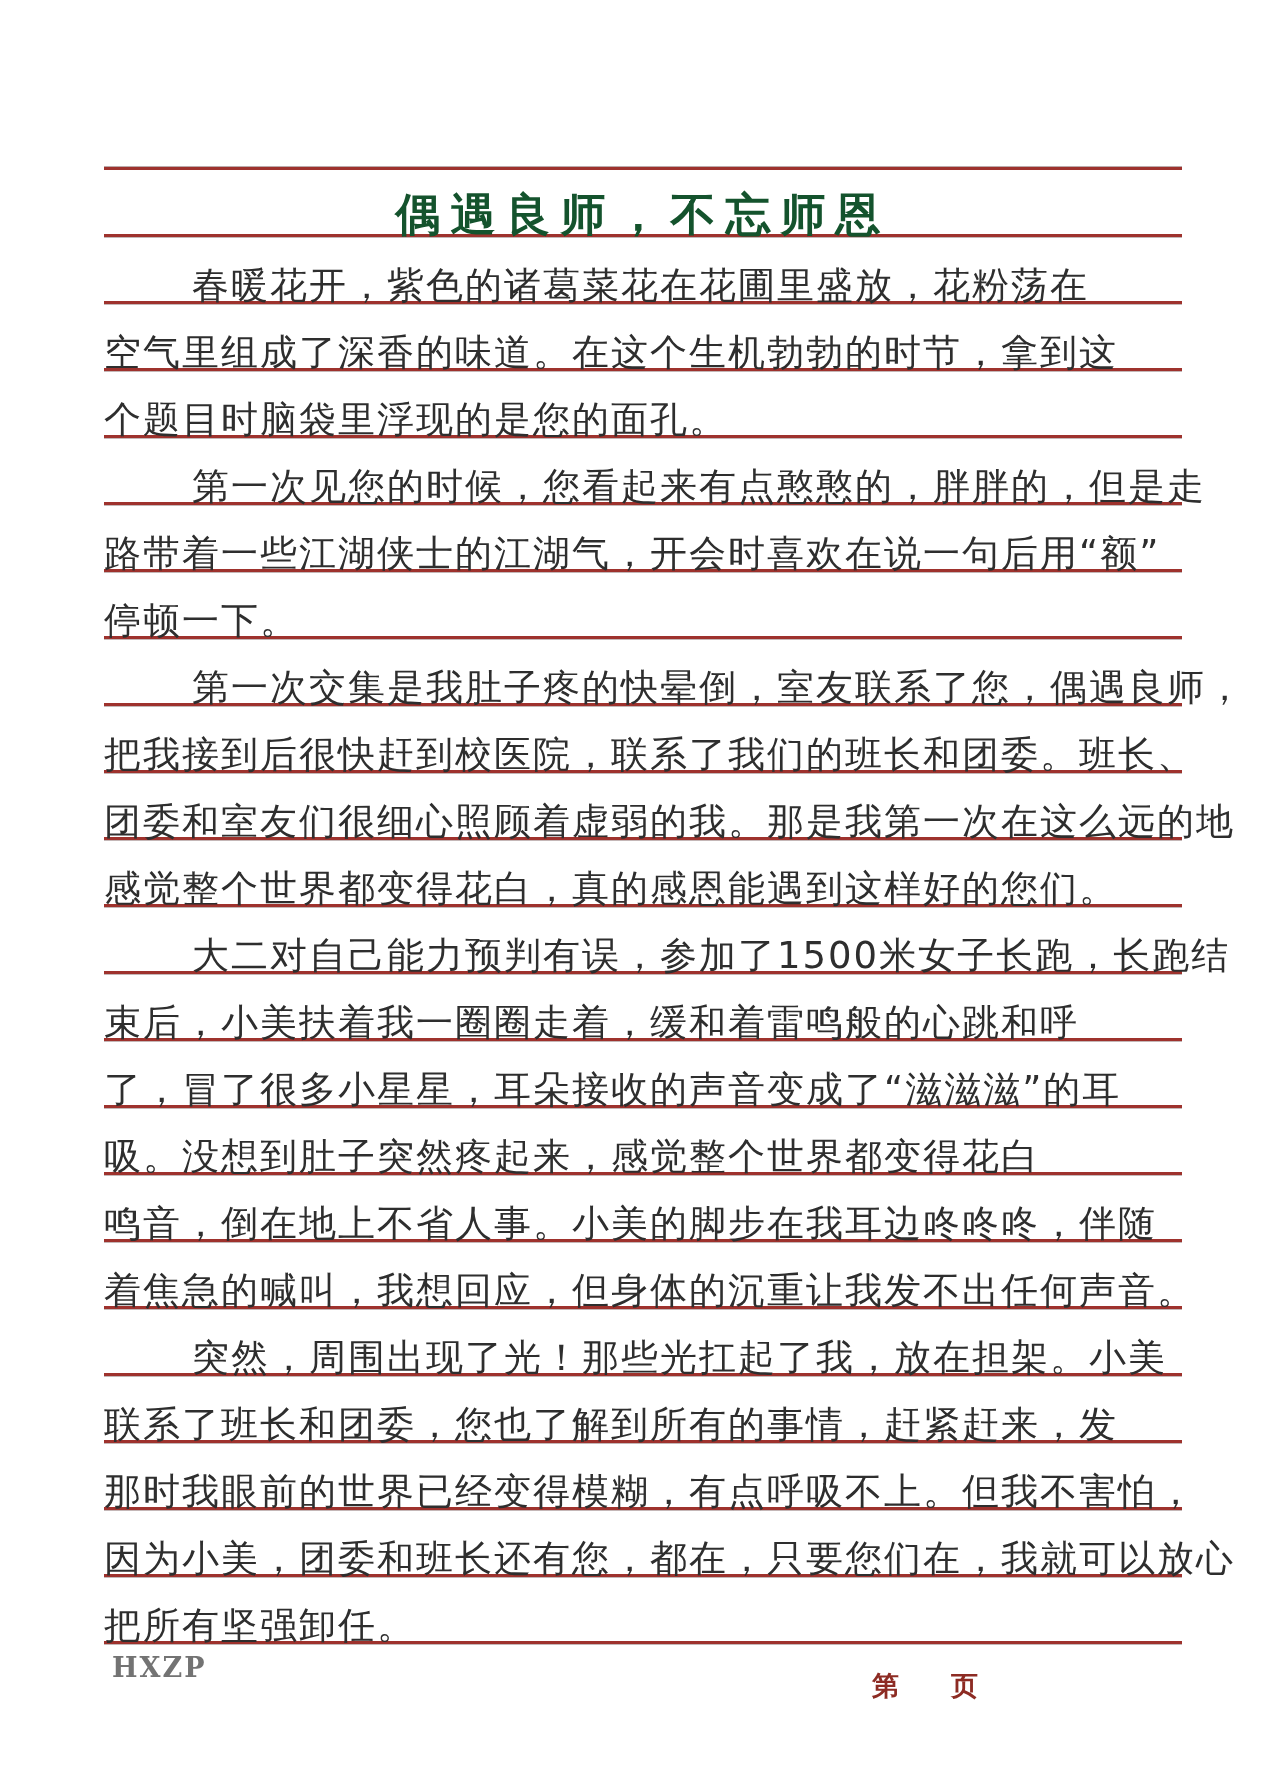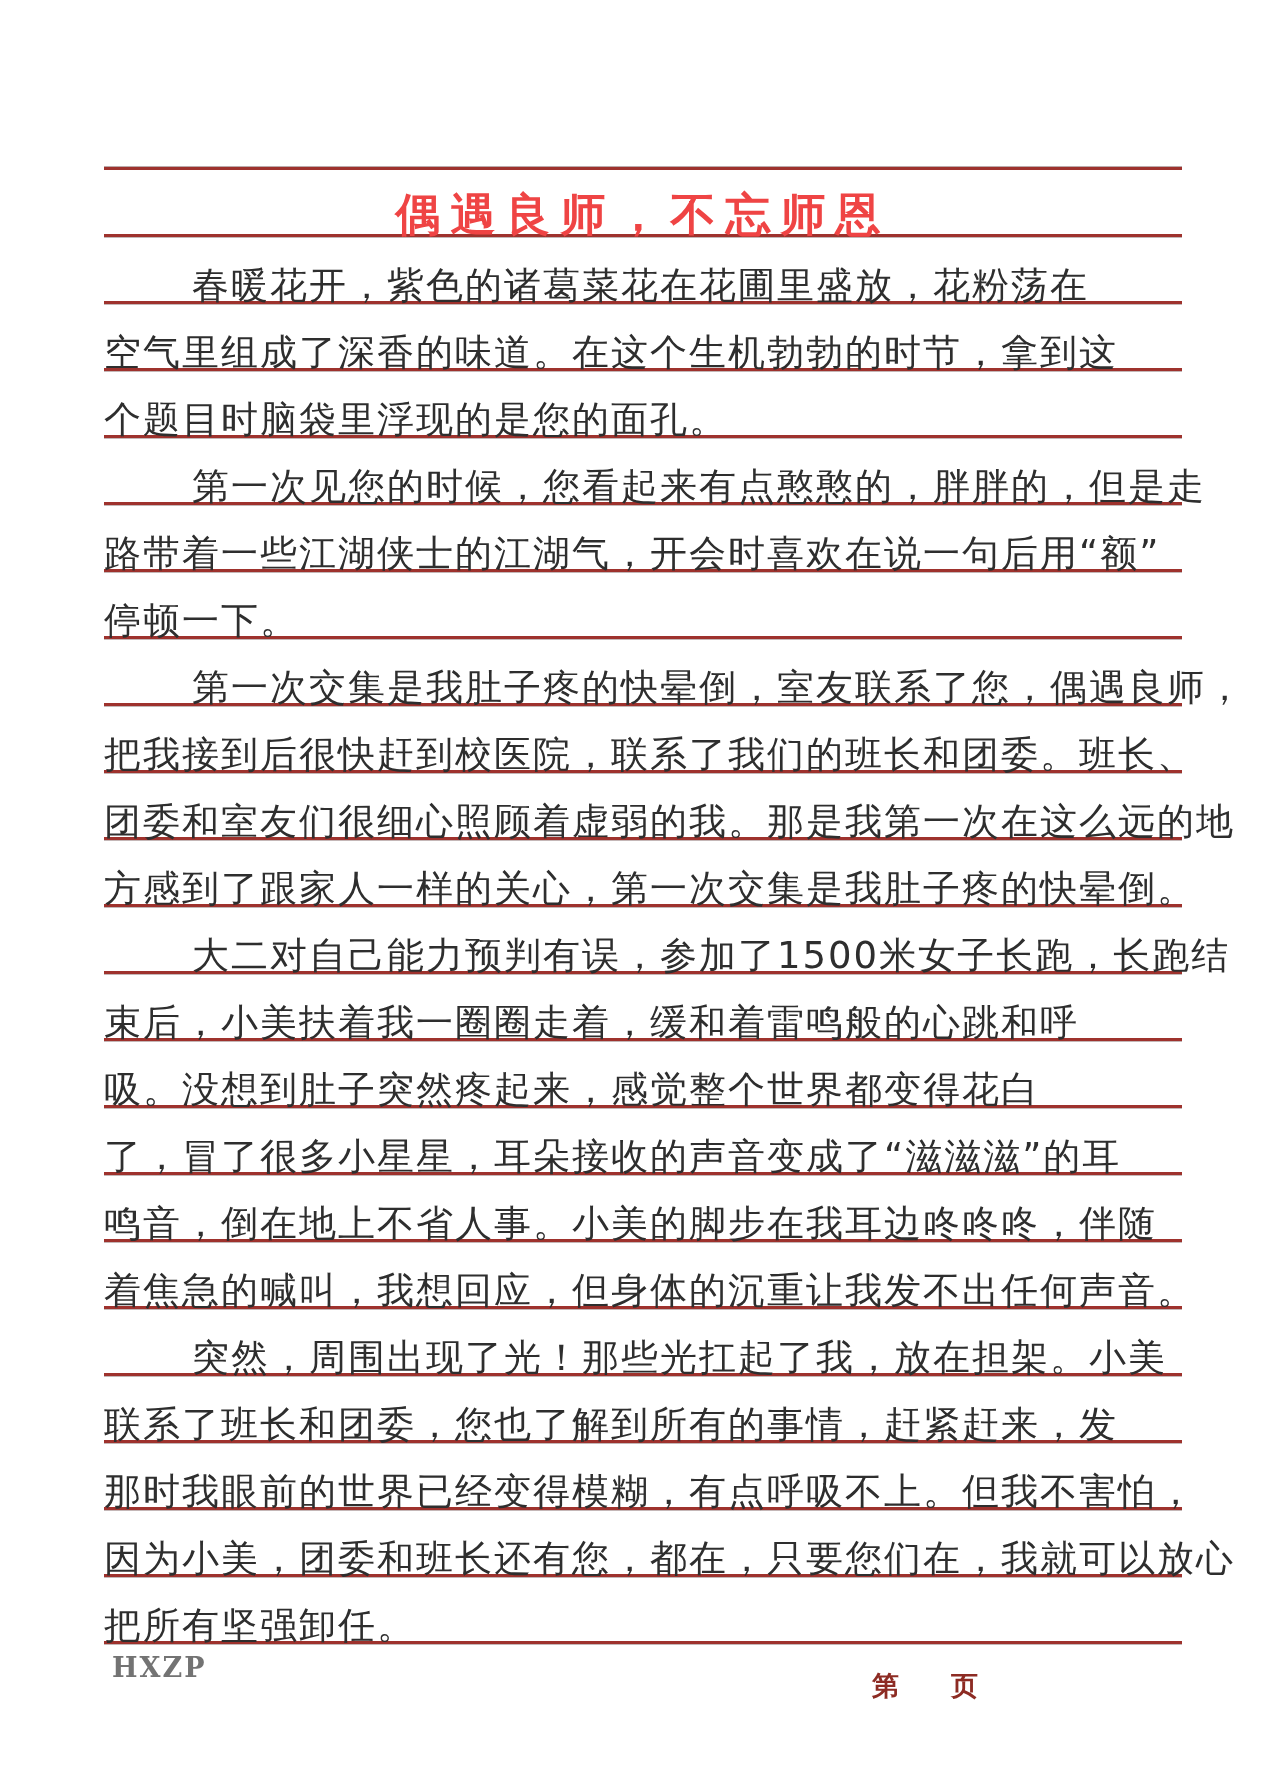--- a/index.html
+++ b/index.html
@@ -44,21 +44,21 @@
     transform: translateY(4px);
     font-weight: 500;
   }
   .row.title {
     justify-content: center;
   }
   .row.title .hw {
     font-size: 45px;
     letter-spacing: 10px;
     font-weight: bold;
-    color: #ef4444;
+    color: #14532d;
   }
   .row.indent .hw {
     padding-left: 88px;
   }
   
   .footer-brand {
     position: absolute;
     left: 112px;
     top: 1652px;
     font-family: "DejaVu Serif", serif;
@@ -121,37 +121,37 @@
 
   <div class="row">
     <span class="hw">把我接到后很快赶到校医院，联系了我们的班长和团委。班长、</span>
   </div>
 
   <div class="row">
     <span class="hw">团委和室友们很细心照顾着虚弱的我。那是我第一次在这么远的地</span>
   </div>
 
   <div class="row">
-    <span class="hw">方感到了跟家人一样的关心，第一次交集是我肚子疼的快晕倒。</span>
+    <span class="hw">感觉整个世界都变得花白，真的感恩能遇到这样好的您们。</span>
   </div>
 
   <div class="row indent">
     <span class="hw">大二对自己能力预判有误，参加了1500米女子长跑，长跑结</span>
   </div>
 
   <div class="row">
     <span class="hw">束后，小美扶着我一圈圈走着，缓和着雷鸣般的心跳和呼</span>
   </div>
 
   <div class="row">
-    <span class="hw">吸。没想到肚子突然疼起来，感觉整个世界都变得花白</span>
+    <span class="hw">了，冒了很多小星星，耳朵接收的声音变成了“滋滋滋”的耳</span>
   </div>
 
   <div class="row">
-    <span class="hw">了，冒了很多小星星，耳朵接收的声音变成了“滋滋滋”的耳</span>
+    <span class="hw">吸。没想到肚子突然疼起来，感觉整个世界都变得花白</span>
   </div>
 
   <div class="row">
     <span class="hw">鸣音，倒在地上不省人事。小美的脚步在我耳边咚咚咚，伴随</span>
   </div>
 
   <div class="row">
     <span class="hw">着焦急的喊叫，我想回应，但身体的沉重让我发不出任何声音。</span>
   </div>
 

